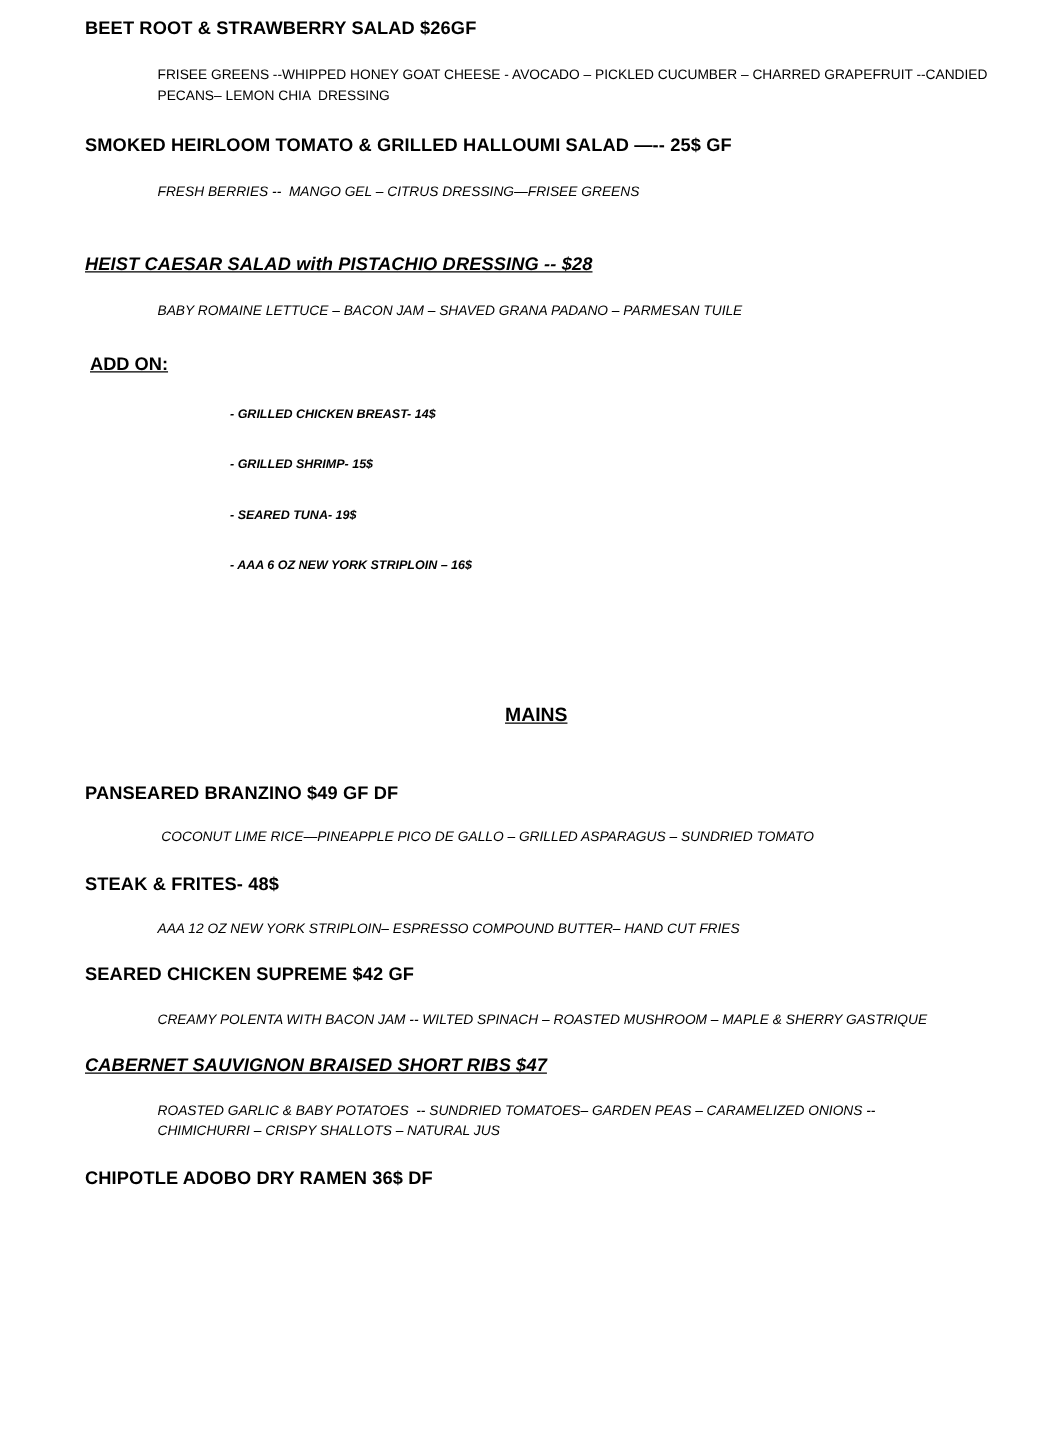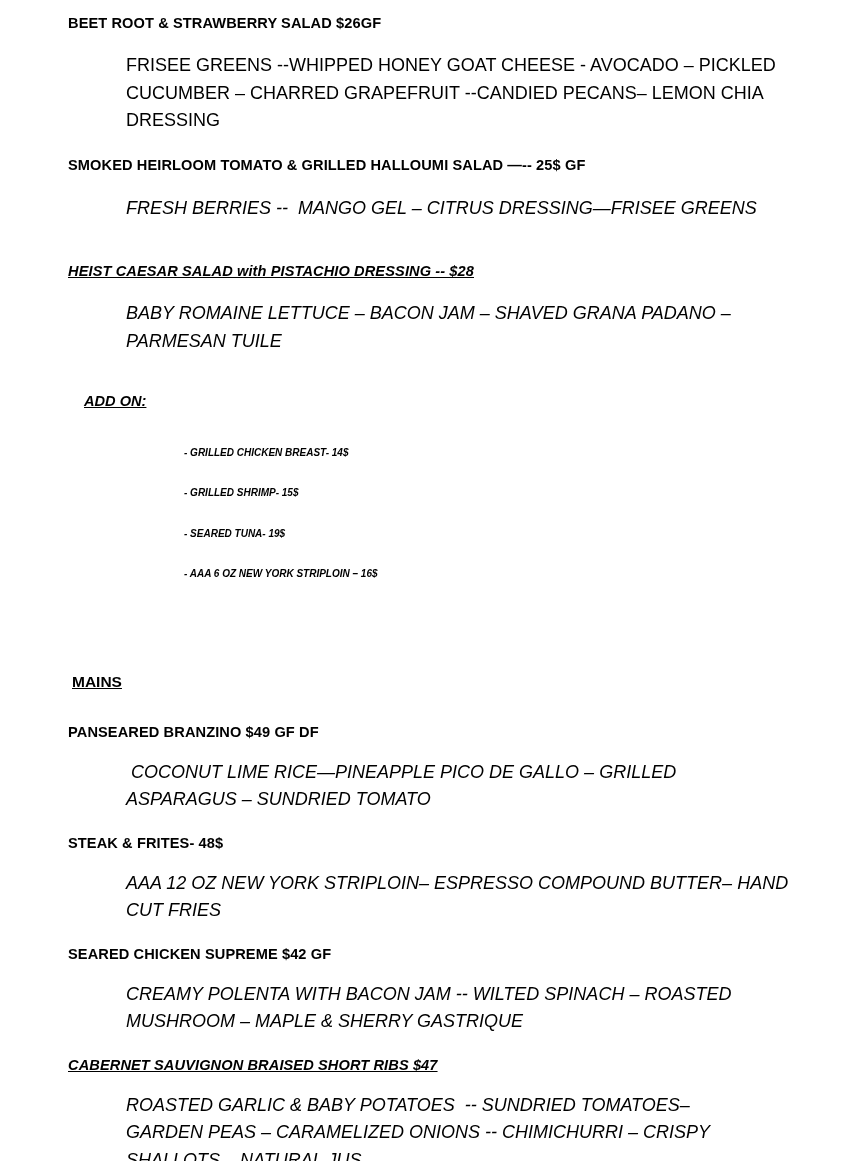--- a/index.html
+++ b/index.html
@@ -28,21 +28,21 @@
     letter-spacing: 0.1px;
     line-height: 1.25;
     margin: 0 0 2px 0;
     white-space: pre-wrap;
   }
   .head.italic {
     font-style: italic;
     text-decoration: underline;
   }
   .desc {
-    font-size: 18px;
+    font-size: 11px;
     font-style: italic;
     line-height: 1.52;
     margin: 0 0 0 58px;
     padding-right: 0;
     white-space: pre-wrap;
   }
   .desc.plain {
     font-style: normal;
   }
   .gap-sm { height: 14px; }
@@ -50,40 +50,40 @@
     margin: 0 0 0 116px;
   }
   .addon {
     font-size: 10px;
     font-style: italic;
     font-weight: bold;
     line-height: 1.25;
     margin: 0 0 28px 0;
   }
   .section-title-wrap {
-    margin: 4px;
+    text-align: center;
+    margin: 16px;
   }
   .section-title {
     font-size: 15.5px;
     font-weight: bold;
     text-decoration: underline;
     display: inline-block;
   }
   .spacer-before-mains { height: 60px; }
   .spacer-after-mains { height: 28px; }
   .block { margin-bottom: 0; }
   .desc-indent-1 { margin-left: 58px; }
   .desc-indent-2 { }
   .addon-label {
     font-size: 14.6px;
     font-weight: bold;
-    font-style: italic;
     text-decoration: underline;
     display: inline-block;
-    margin: 16px;
+    margin: 4px;
   }
 </style>
 </head>
 <body>
 
 <div class="page">
 
   <div class="gap-sm"></div>
 
   <div class="block">

